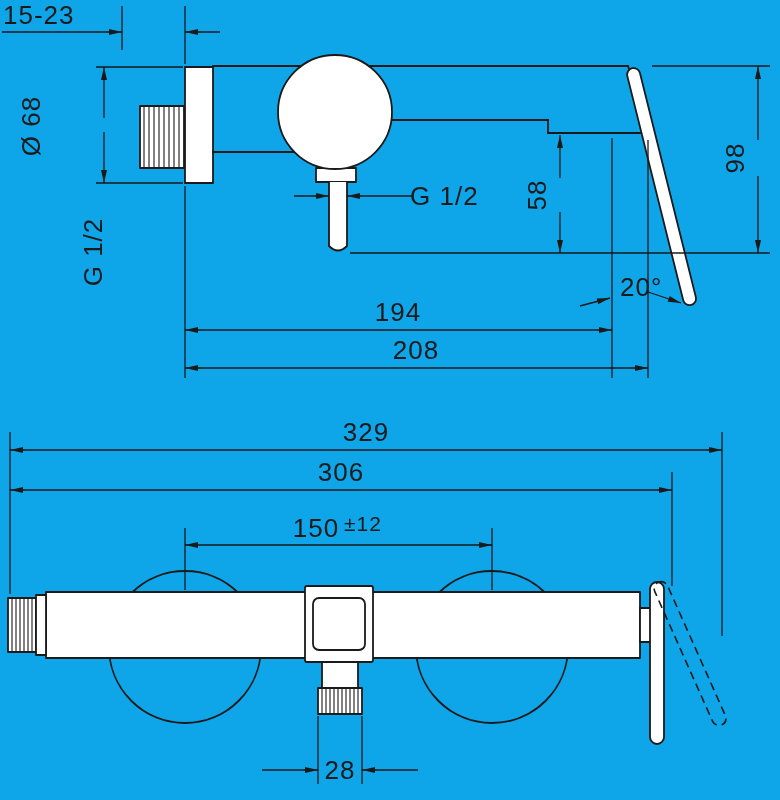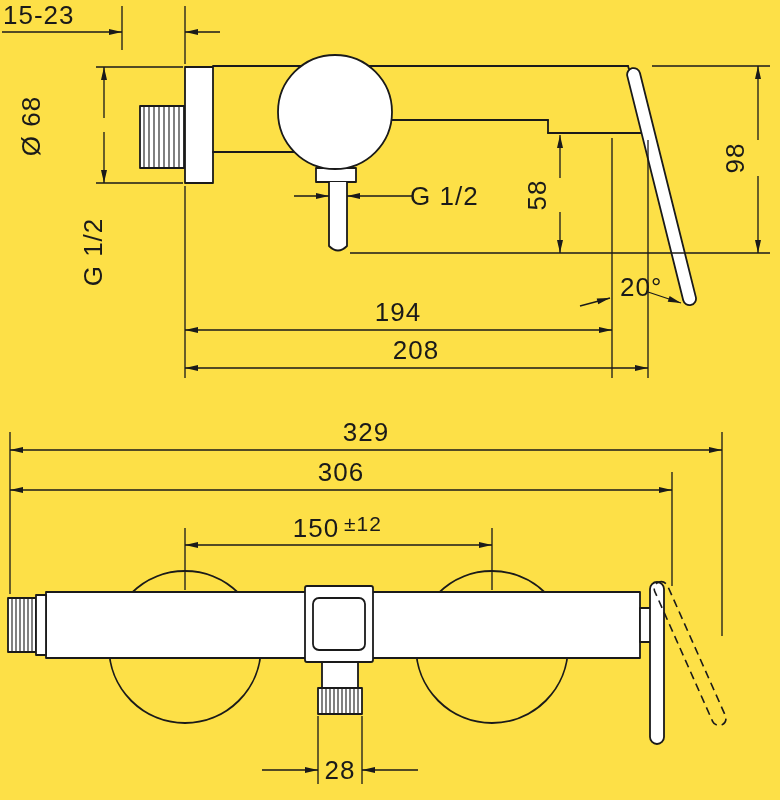--- a/index.html
+++ b/index.html
@@ -1,16 +1,16 @@
 <!DOCTYPE html>
 <html><head>
 <meta charset="utf-8">
 <style>
   html,body{margin:0;padding:0;background:#ffffff;}
-  .stage{width:780px;height:800px;background:#fde047;position:relative;overflow:hidden;}
+  .stage{width:780px;height:800px;background:#0ea5e9;position:relative;overflow:hidden;}
   svg{display:block;}
   .part{stroke:#1a1a1a;stroke-width:1.8;fill:none;stroke-linecap:round;}
   .partw{stroke:#1a1a1a;stroke-width:1.8;fill:#ffffff;stroke-linejoin:round;}
   .hatch{stroke:#1a1a1a;stroke-width:1.1;fill:none;}
   .dim{stroke:#1a1a1a;stroke-width:1.3;fill:none;}
   .dashed{stroke:#1a1a1a;stroke-width:1.6;fill:none;stroke-dasharray:8 5;}
   .dimtext{font-family:"Liberation Sans",sans-serif;font-size:26px;fill:#1a1a1a;letter-spacing:1px;}
   .dimtext-sm{font-family:"Liberation Sans",sans-serif;font-size:21px;fill:#1a1a1a;letter-spacing:1px;}
 </style>
 </head>

